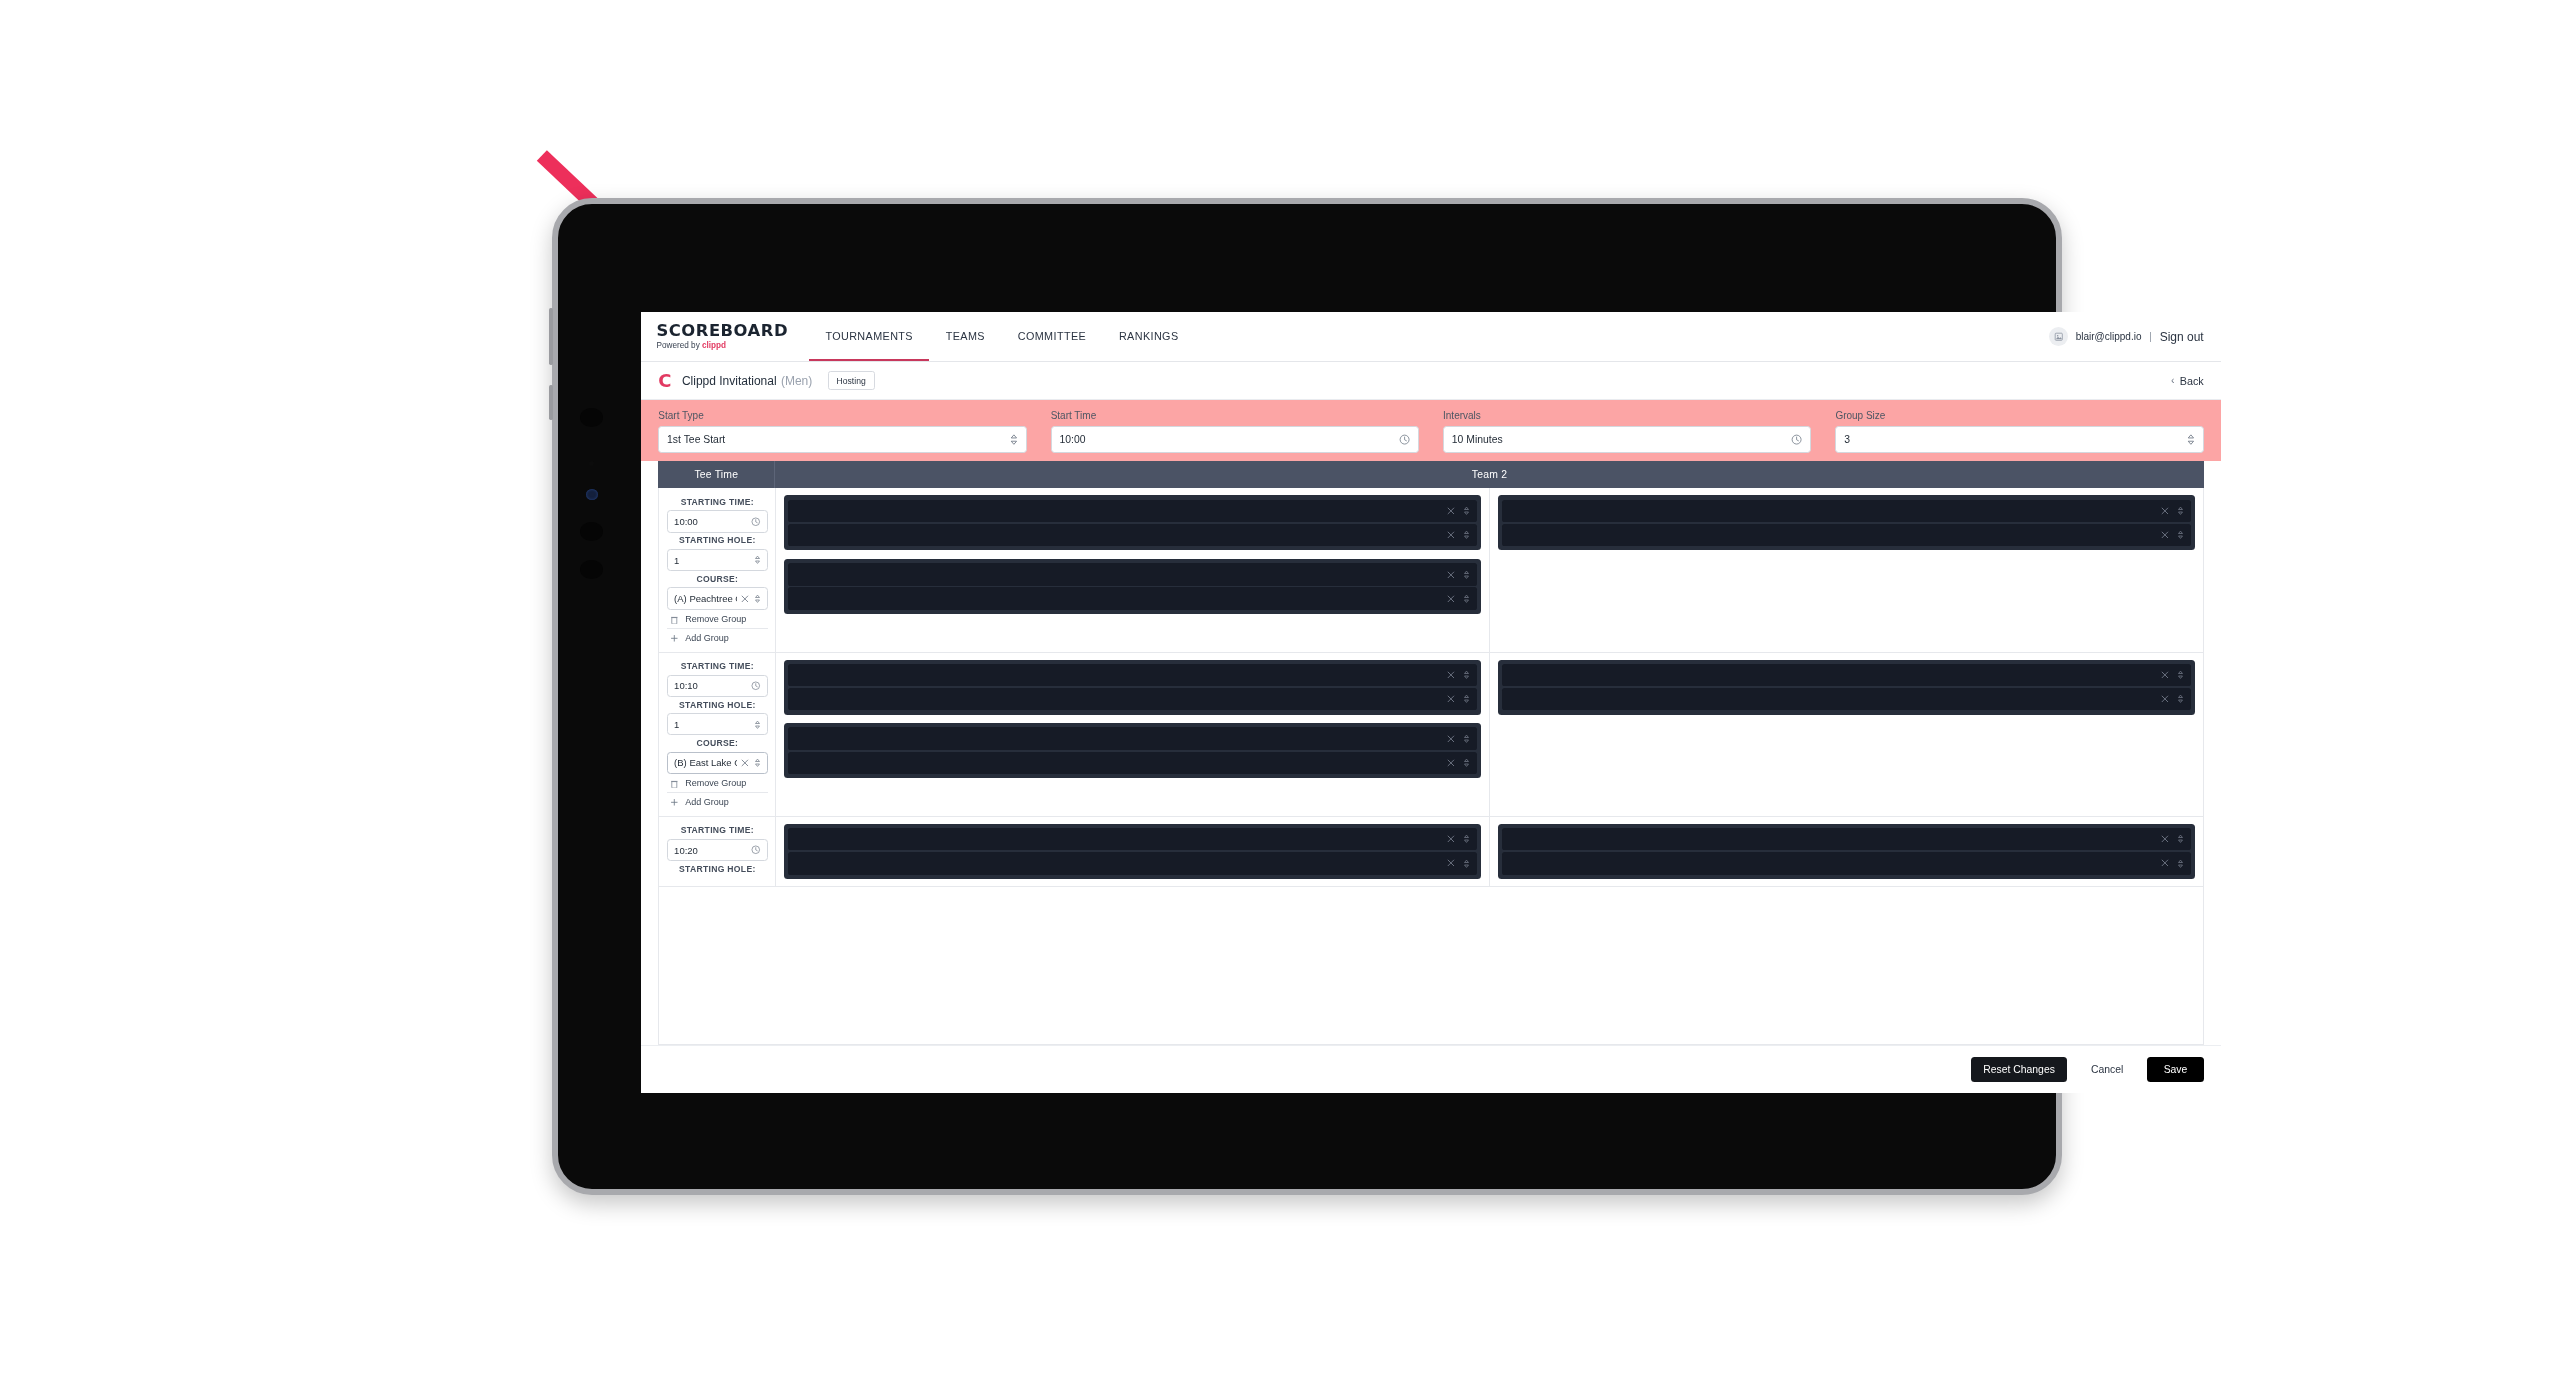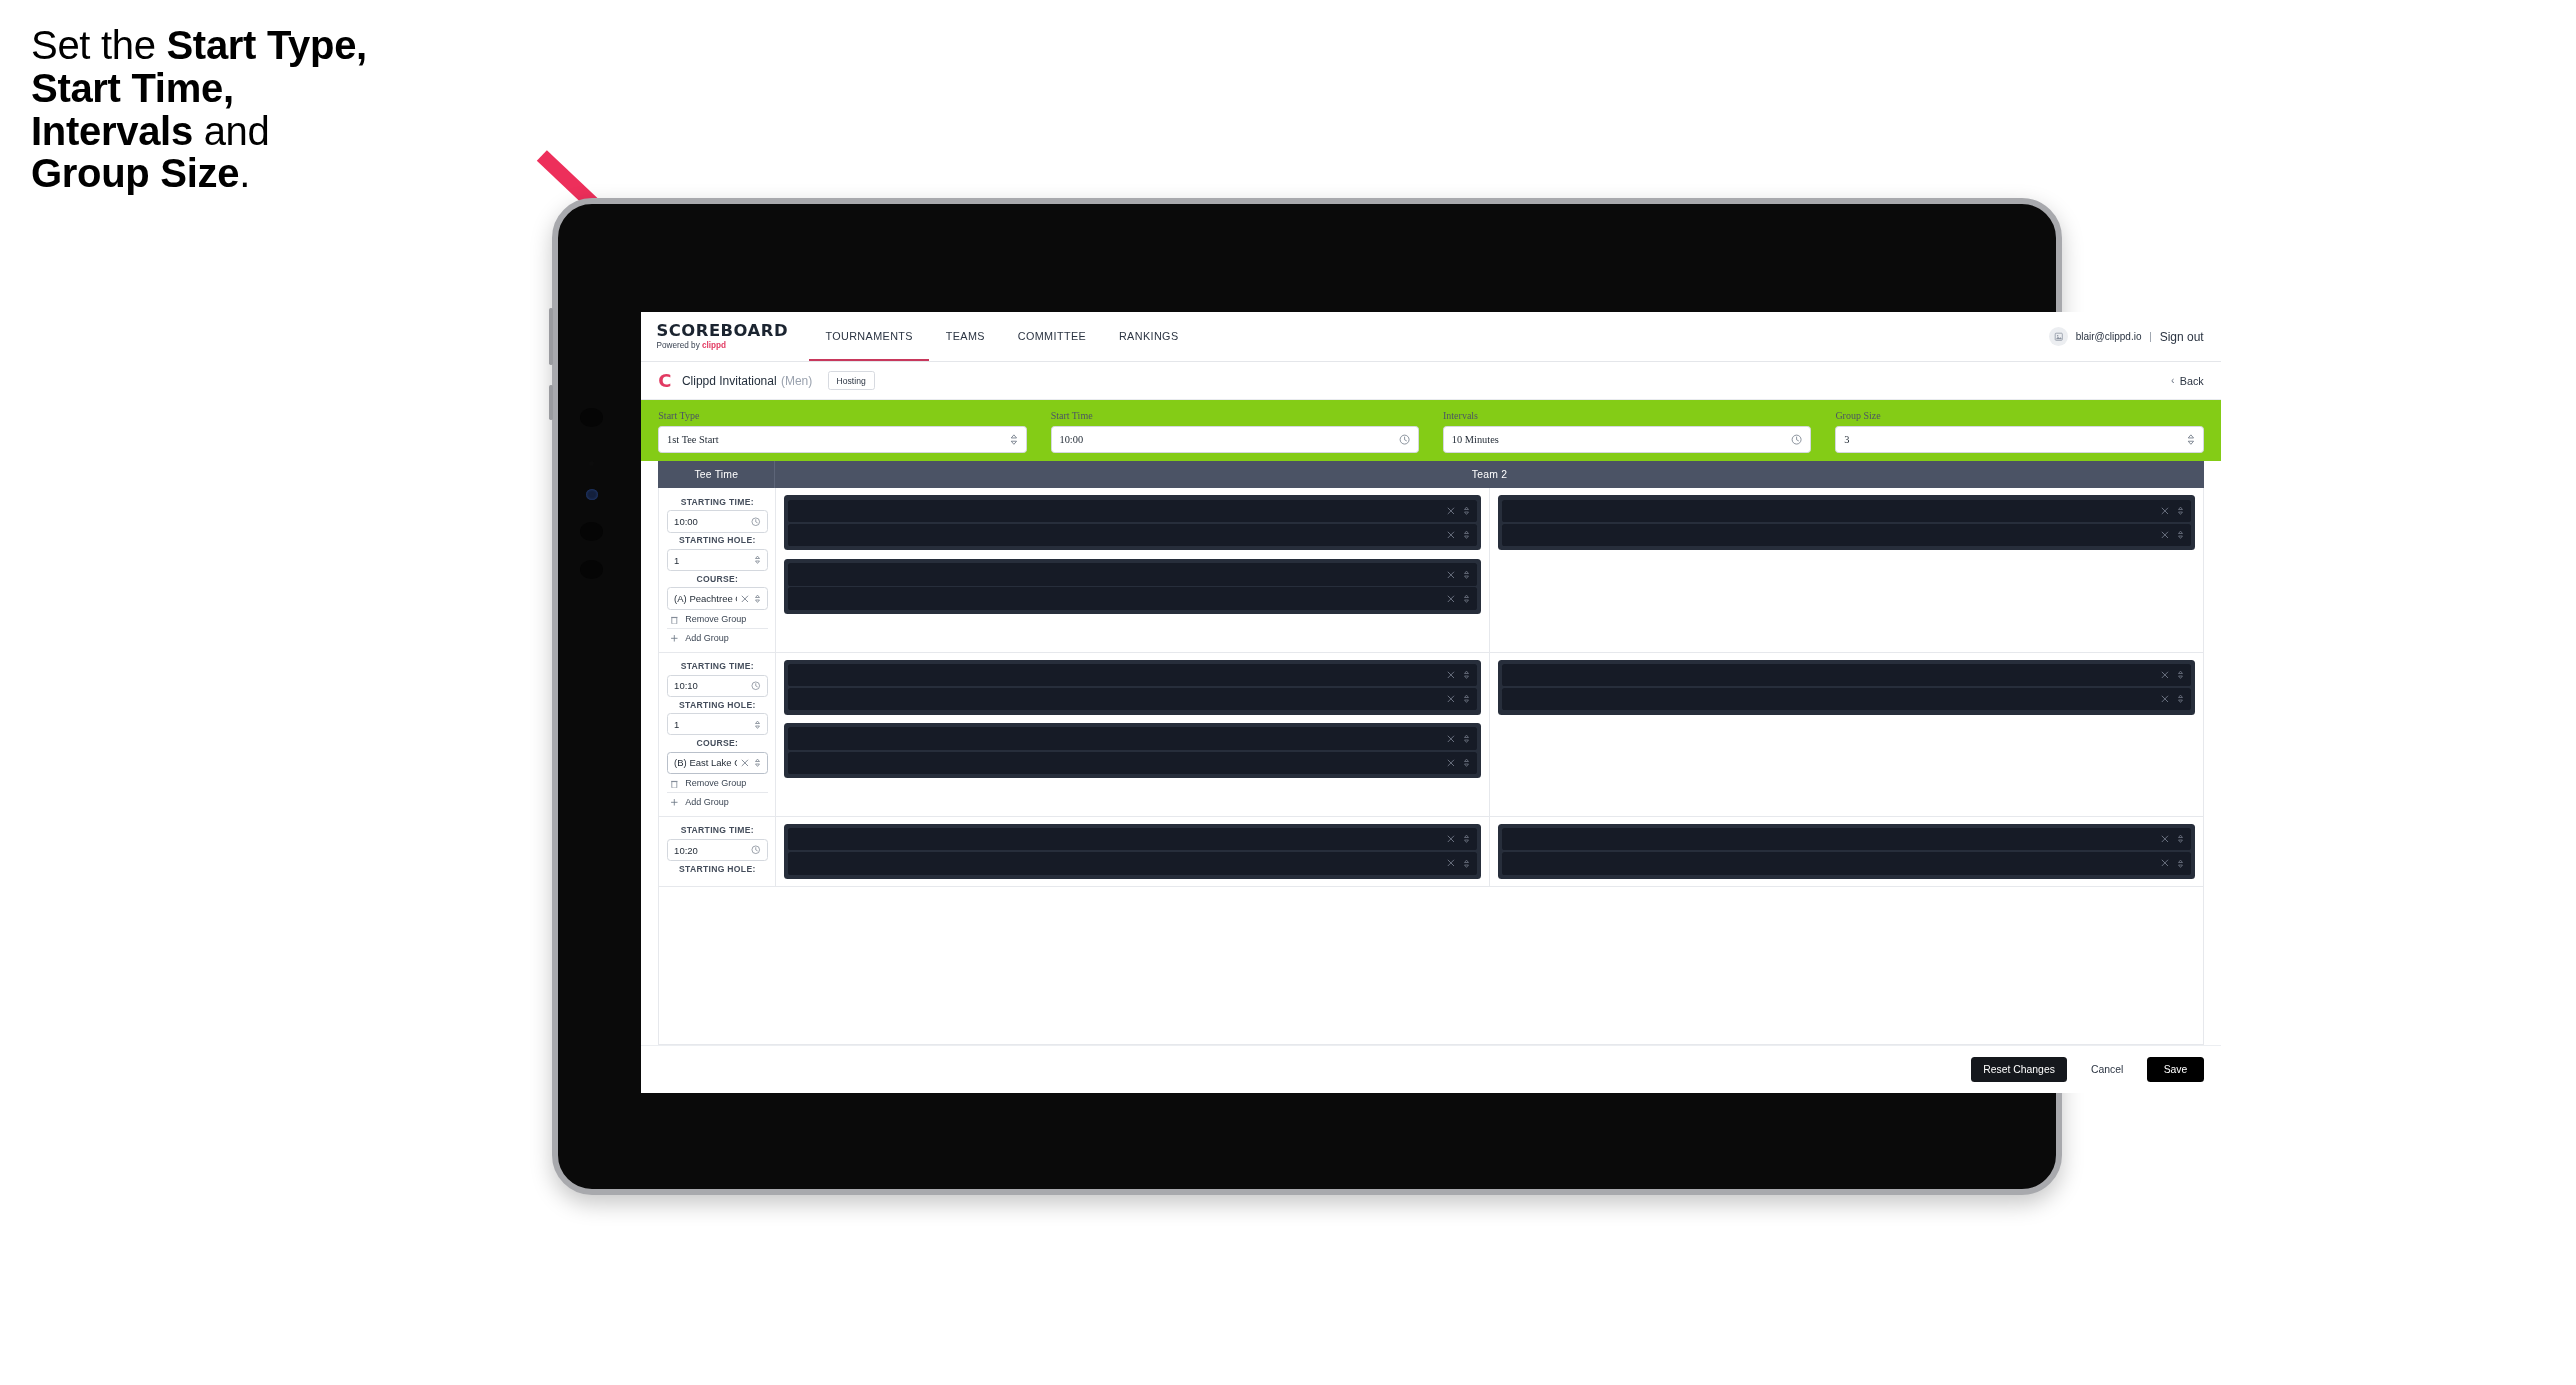--- a/index.html
+++ b/index.html
@@ -84,21 +84,21 @@
   .ctitle { font-size: 12px; color: #25303d; }
   .cgender { font-size: 12px; color: #9aa2ae; margin-left: 4.3px; }
   .badge {
     margin-left: 15.5px; font-size: 8.6px; color: #2b3442;
     border: 0.9px solid #d7dae0; border-radius: 2.6px; padding: 3.5px 7.8px; background: #fff;
   }
   .backlink { margin-left: auto; font-size: 10.8px; color: #2b3442; display: flex; align-items: center; gap: 5.2px; cursor: pointer; }
   .backlink .chev { font-size: 10.4px; color: #6d7685; }
 
   
-  .controls { display: flex; gap: 24px; padding: 10.4px 17.3px 8.6px 17.3px; background: #84cc16; font-family: Liberation Serif, serif; }
+  .controls { display: flex; gap: 24px; padding: 10.4px 17.3px 8.6px 17.3px; background: #fca5a5; }
   .ctrl { flex: 1 1 0; min-width: 0; }
   .ctrl label { display: block; font-size: 10px; color: #4d5663; margin-bottom: 4.3px; }
   .field {
     height: 27px; border: 0.9px solid #d4d8de; border-radius: 3.5px; background: #fff;
     display: flex; align-items: center; padding: 0 7.8px; position: relative;
   }
   .field .val { font-size: 10.4px; color: #1f2833; }
   .field .ic { margin-left: auto; color: #6f7885; display: flex; align-items: center; }
 
   
@@ -154,26 +154,20 @@
   .btn.cancel { background: transparent; color: #2b3442; }
   .btn.save { background: #000000; color: #fff; padding: 7px 16.4px; }
 
   svg { display: block; }
 </style>
 </head>
 <body>
 
 <div id="stage">
 
-  <div id="caption">
-      <span class="ln"><span>Set the </span><b>Start Type,</b></span>
-      <span class="ln"><b>Start Time,</b></span>
-      <span class="ln"><b>Intervals</b><span> and</span></span>
-      <span class="ln"><b>Group Size</b><span>.</span></span>
-    </div>
 
   <svg id="arrow" viewBox="0 0 520 430">
     <defs>
       <marker id="ah" markerWidth="6" markerHeight="6" refX="3" refY="3" orient="auto">
         <path d="M0,0 L6,3 L0,6 Z" fill="#ed2f5b"></path>
       </marker>
     </defs>
     <line x1="68" y1="40" x2="398" y2="352" stroke="#ed2f5b" stroke-width="17" marker-end="url(#ah)" stroke-linecap="butt"></line>
   </svg>
 

